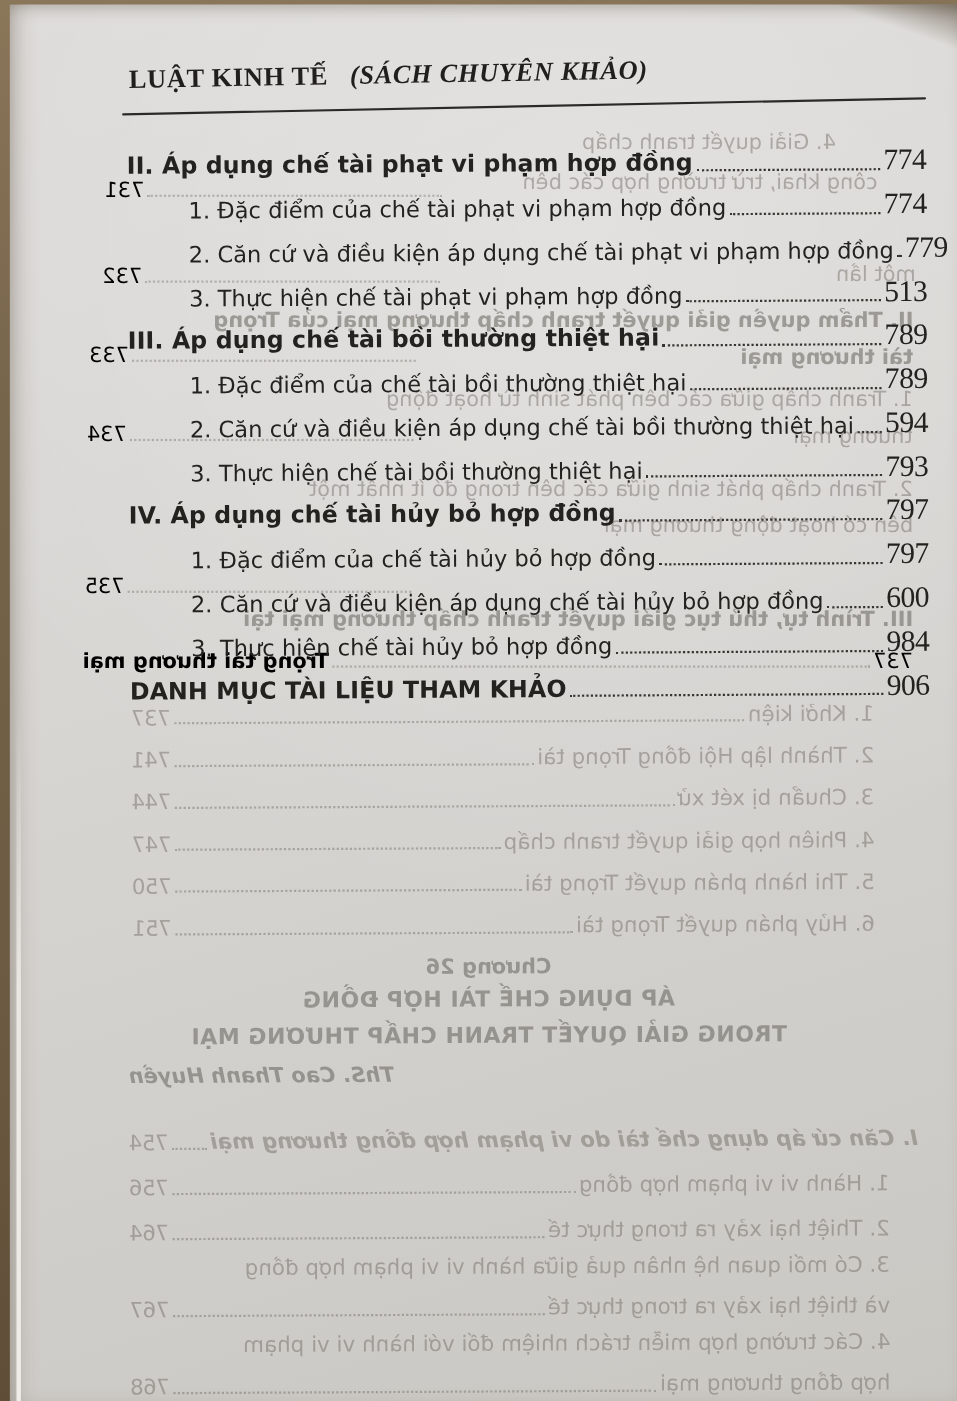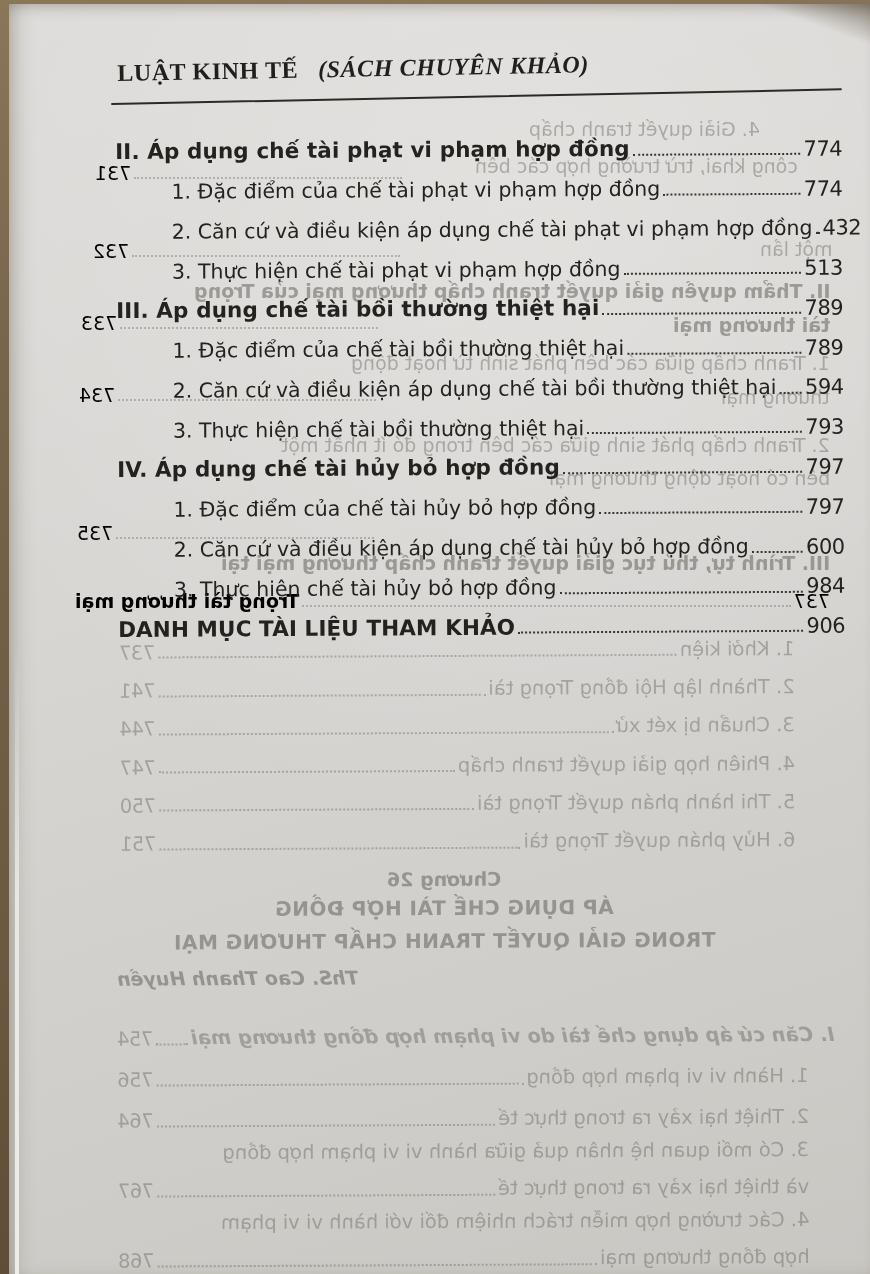--- a/index.html
+++ b/index.html
@@ -42,21 +42,21 @@
   #toc{
     position:absolute;left:106px;top:121px;width:727px;
     transform:rotate(-0.35deg);transform-origin:left top;
     color:#23221f;
   }
   .trow{display:flex;align-items:flex-end;height:39.8px;}
   .trow .tlabel{white-space:nowrap;font-size:20.5px;line-height:1.15;}
   .trow.sec .tlabel{font-weight:bold;font-size:21.5px;letter-spacing:.1px;}
   .trow.item{padding-left:56px;}
   .dots{flex:1;min-width:4px;border-bottom:2.6px dotted #37352f;margin:0 3px 6px 3px;}
-  .tpage{font-size:21px;line-height:1.1;letter-spacing:-0.5px;}
+  .tpage{font-size:27px;line-height:1.1;letter-spacing:-0.5px;font-family:Liberation Serif, serif;}
   
   .bleed,.frag{color:rgba(97,94,86,0.42);}
   .bleed .b,.frag.b{color:rgba(90,87,79,0.50);font-weight:bold;}
   #bleed{
     position:absolute;left:38px;top:620px;width:795px;
     transform:scaleX(-1) rotate(0.3deg);
     font-size:19.5px;
   }
   .brow{display:flex;align-items:flex-end;height:38.3px;padding-left:46px;padding-right:74px;}
   .brow .tlabel{white-space:nowrap;line-height:1.15;}
@@ -135,21 +135,21 @@
         <span class="tpage">774</span>
       </div>
     <div class="trow item">
         <span class="tlabel">1. Đặc điểm của chế tài phạt vi phạm hợp đồng</span>
         <span class="dots"></span>
         <span class="tpage">774</span>
       </div>
     <div class="trow item">
         <span class="tlabel">2. Căn cứ và điều kiện áp dụng chế tài phạt vi phạm hợp đồng</span>
         <span class="dots"></span>
-        <span class="tpage">432</span>
+        <span class="tpage">779</span>
       </div>
     <div class="trow item">
         <span class="tlabel">3. Thực hiện chế tài phạt vi phạm hợp đồng</span>
         <span class="dots"></span>
         <span class="tpage">513</span>
       </div>
     <div class="trow sec">
         <span class="tlabel">III. Áp dụng chế tài bồi thường thiệt hại</span>
         <span class="dots"></span>
         <span class="tpage">789</span>

